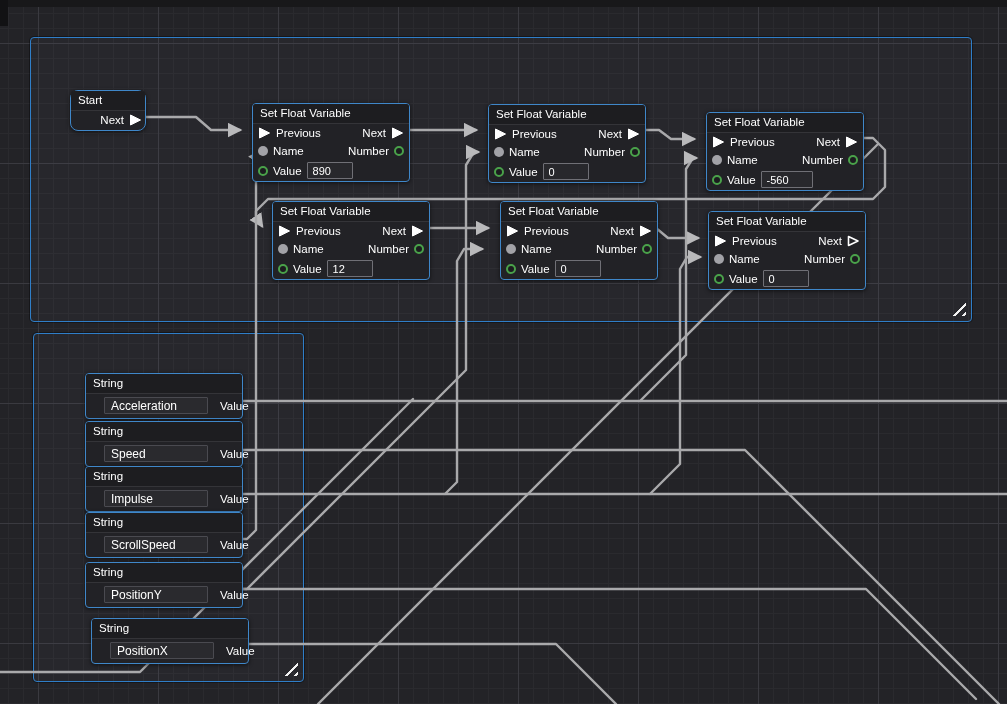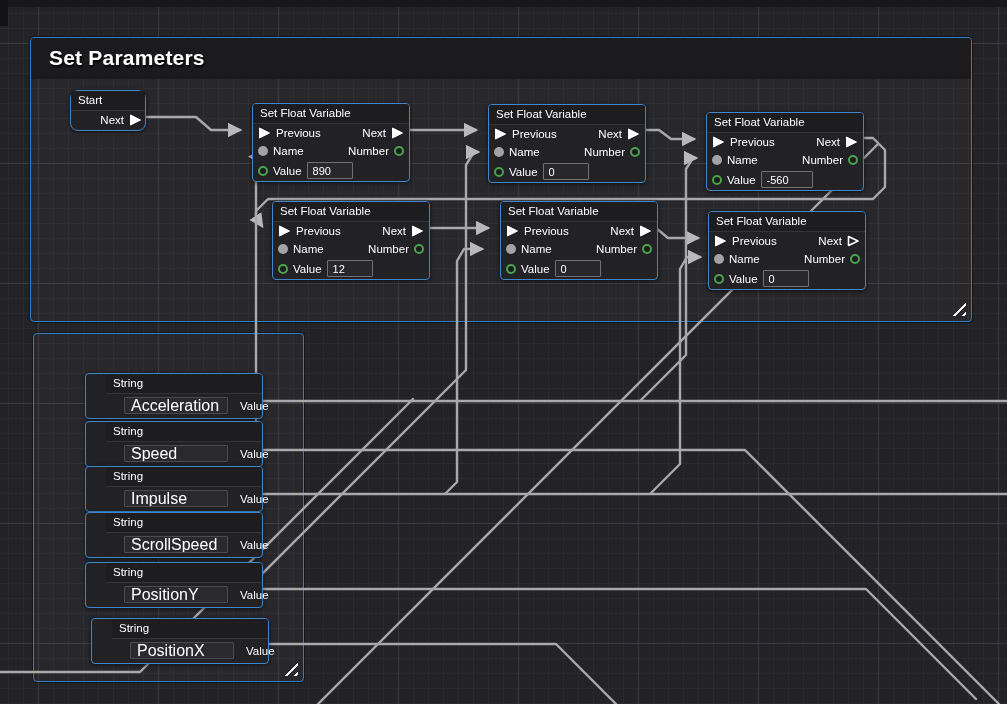--- a/index.html
+++ b/index.html
@@ -45,38 +45,35 @@
   .pin-gray{background:#a2a2a7;}
   .pin-green{border:2px solid #4aa24a;background:#1c1c1f;}
   .val-input{background:#28282c;border:1px solid #707076;color:#fff;
              font-family:"Liberation Sans",sans-serif;font-size:11px;
              padding:1px 5px;height:13px;width:34px;border-radius:1px;}
   .sfv{width:156px;}
   .start-node{width:74px;}
   .start-row{display:flex;align-items:center;justify-content:flex-end;gap:5px;padding:3px 3px 4px 5px;}
 
   
-  .str-node{width:156px;padding-left:20px;}
+  .str-node{width:156px;}
   .str-row{display:flex;align-items:center;padding:3px 6px 4px 6px;gap:6px;}
   .str-input{background:#2a2a2e;border:1px solid #4a4a50;color:#fff;
-             font-family:"Liberation Sans",sans-serif;font-size:16px;
+             font-family:"Liberation Sans",sans-serif;font-size:12px;
              padding:1px 6px;height:13px;width:90px;margin-left:12px;border-radius:1px;}
   .str-spacer{flex:1;}
 </style>
 </head>
 <body>
 
 <div class="canvas">
   <div class="top-strip"></div>
   <div class="left-notch"></div>
 
   <div class="group" style="left:30px;top:37px;width:940px;height:283px;">
-    <div class="group-header">
-      <span class="group-title">Set Parameters</span>
-    </div>
     <div class="resize-handle"></div>
   </div>
 
   <div class="group" style="left:33px;top:333px;width:269px;height:347px;">
     <div class="resize-handle"></div>
   </div>
 
   <svg class="wires" width="1007" height="704" viewBox="0 0 1007 704">
     <defs>
       <marker id="arr" markerWidth="7" markerHeight="7" refX="5" refY="3" orient="auto">

